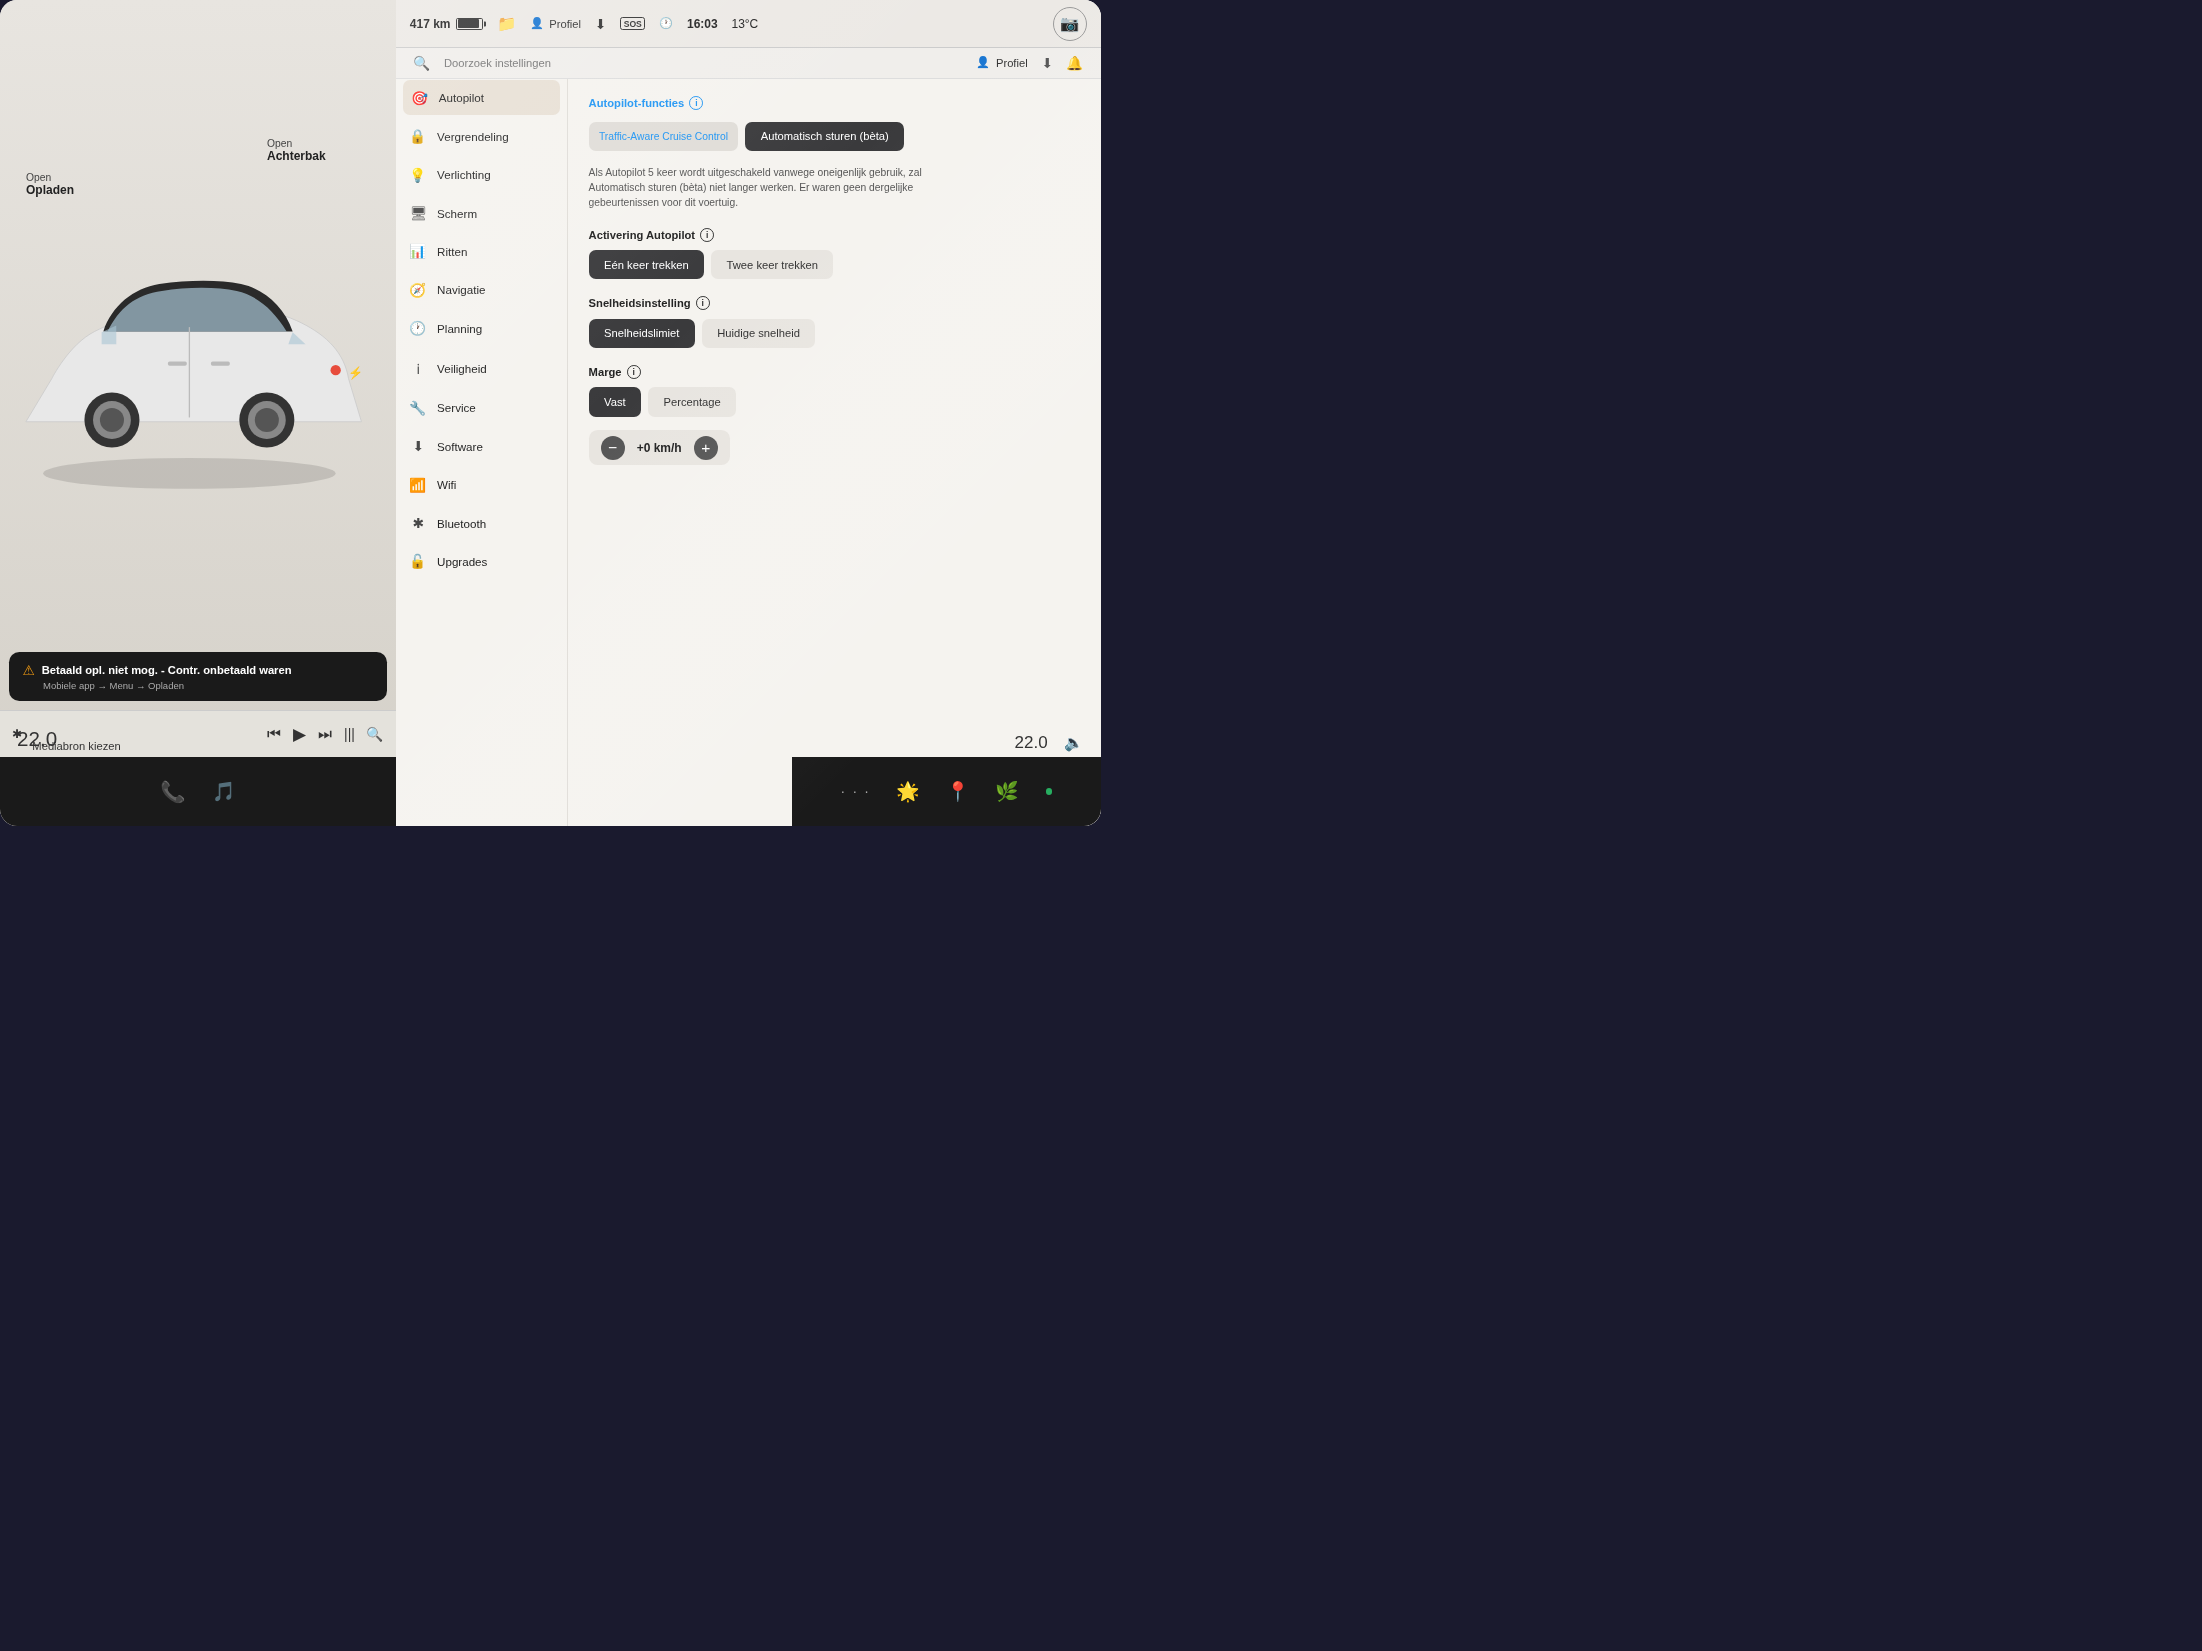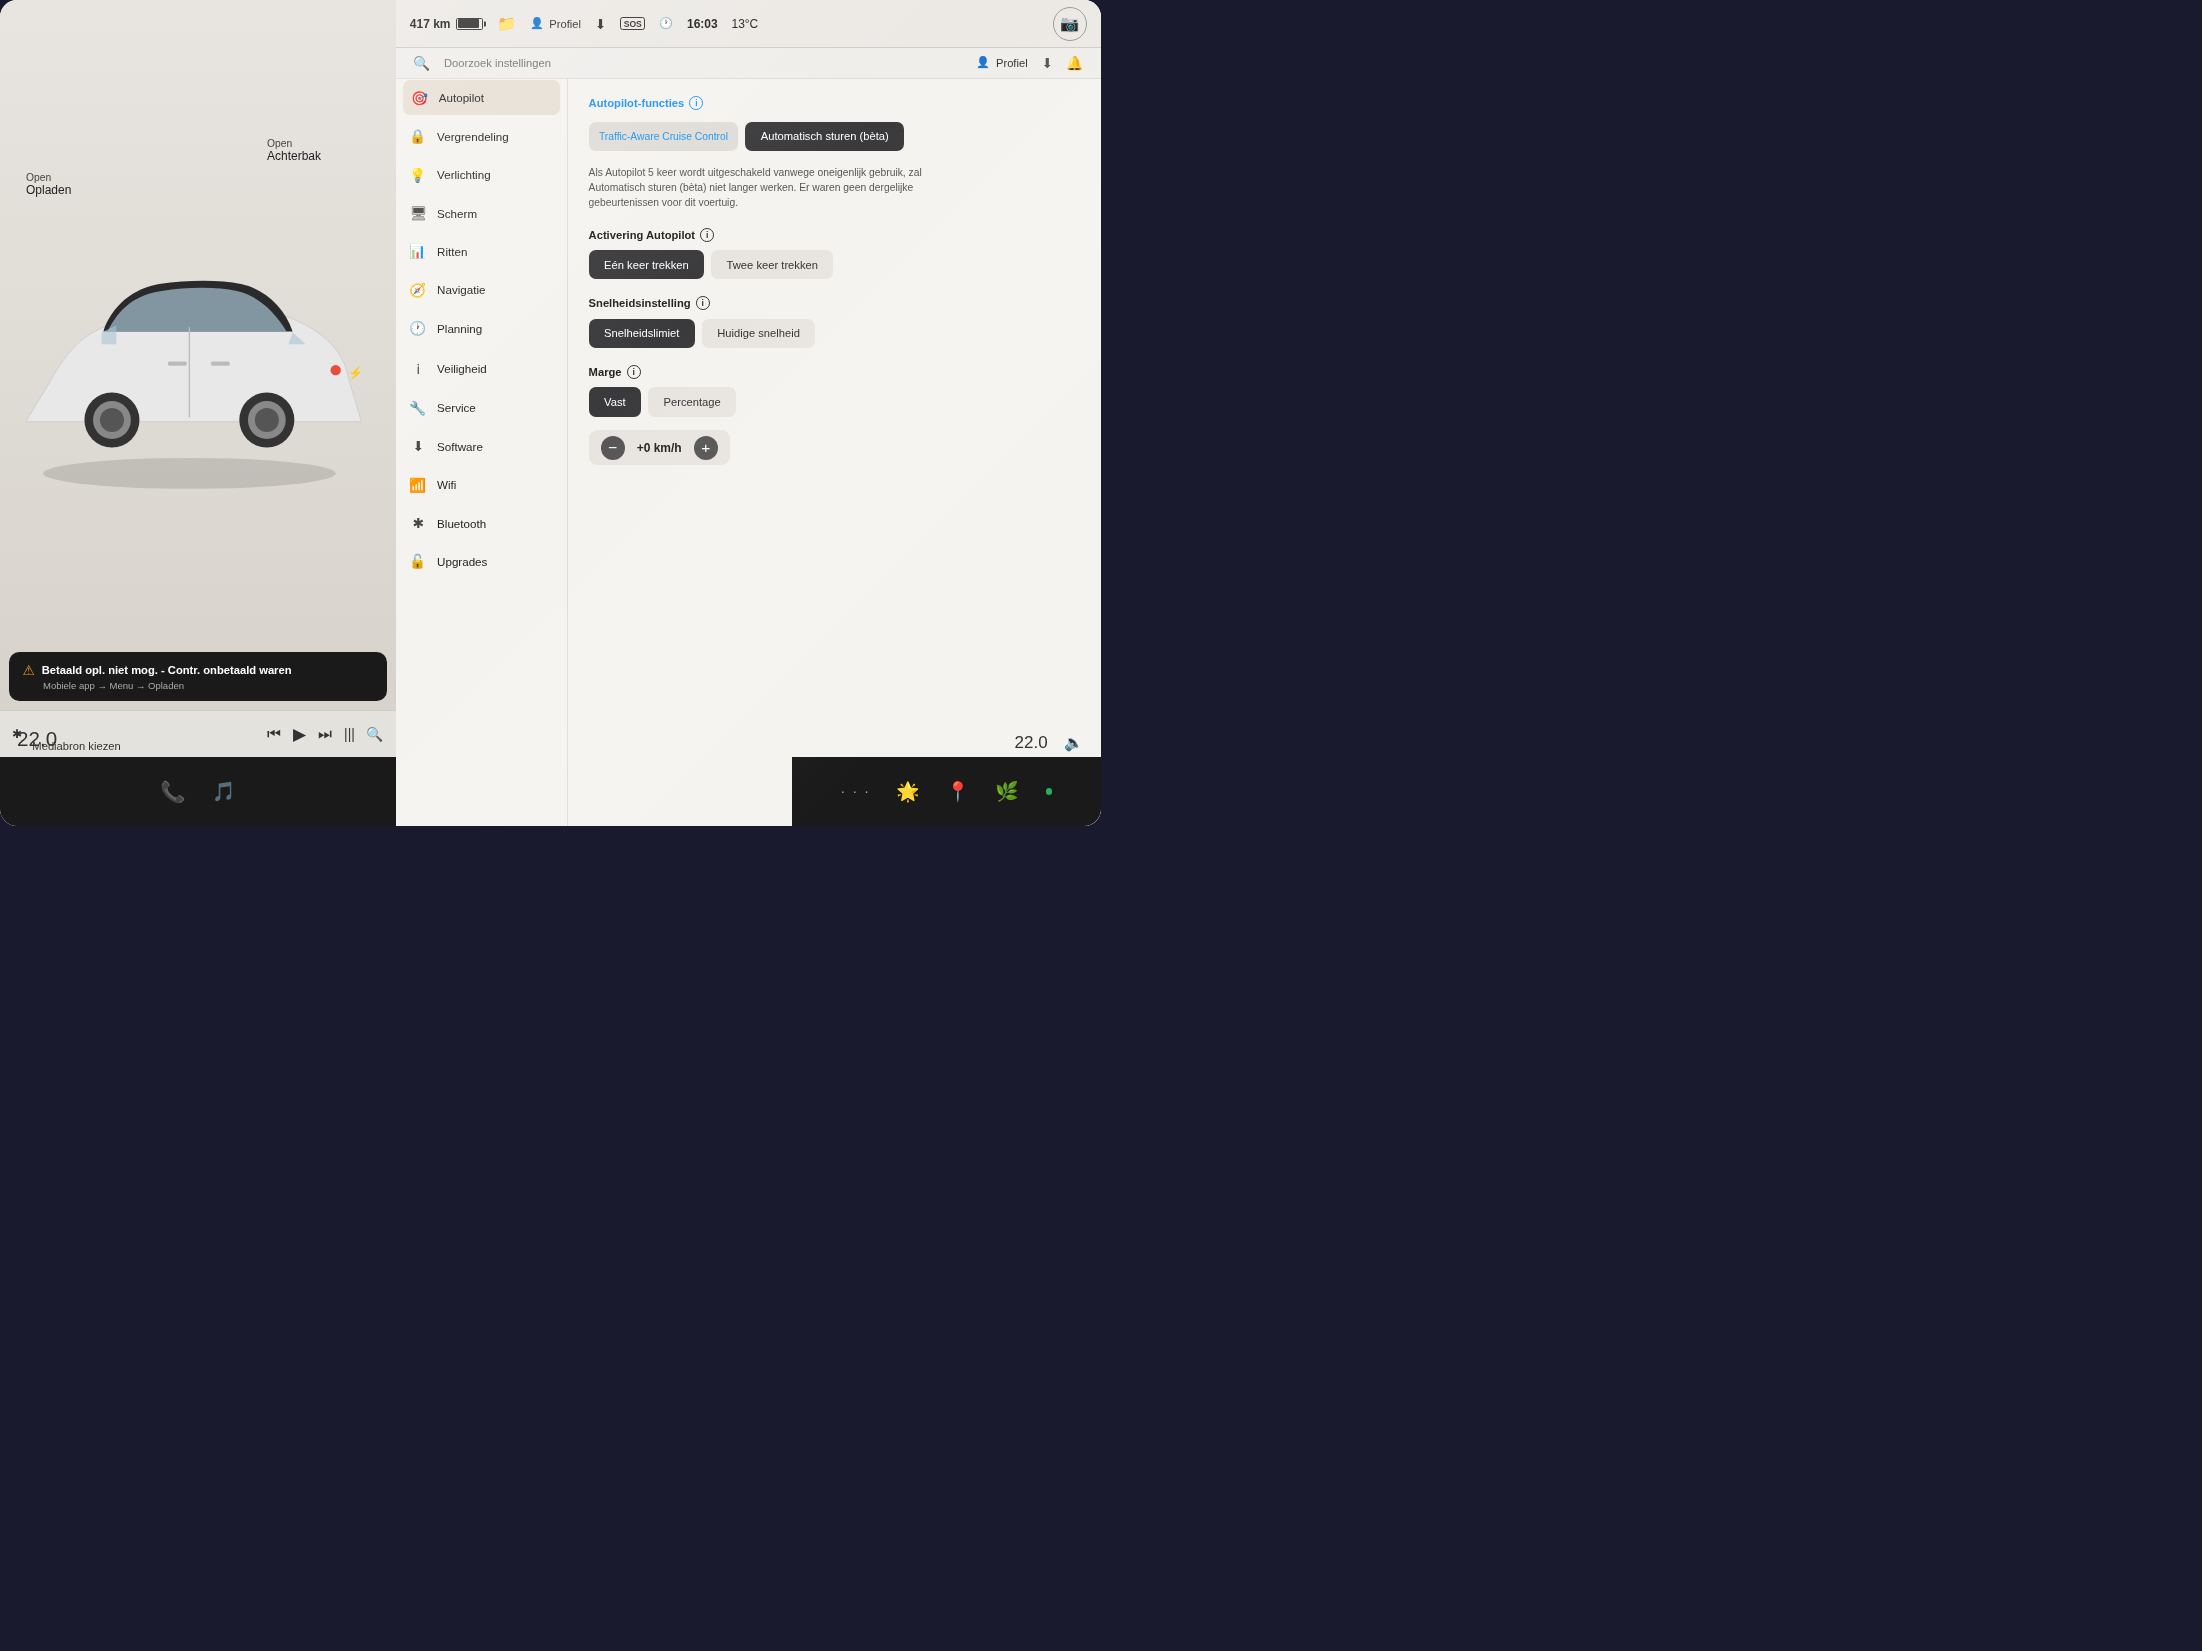--- a/index.html
+++ b/index.html
@@ -54,21 +54,21 @@
       color: #222;
       font-weight: 400;
     }
 
     .car-label .label-open {
       color: #444;
       font-size: 10.3px;
     }
 
     .car-label .label-main {
-      font-weight: 400;
+      font-weight: 700;
       font-size: 12px;
       text-align: center;
     }
 
     .label-voorbak {
       top: 172px;
       left: 26px;
     }
 
     .label-achterbak {

